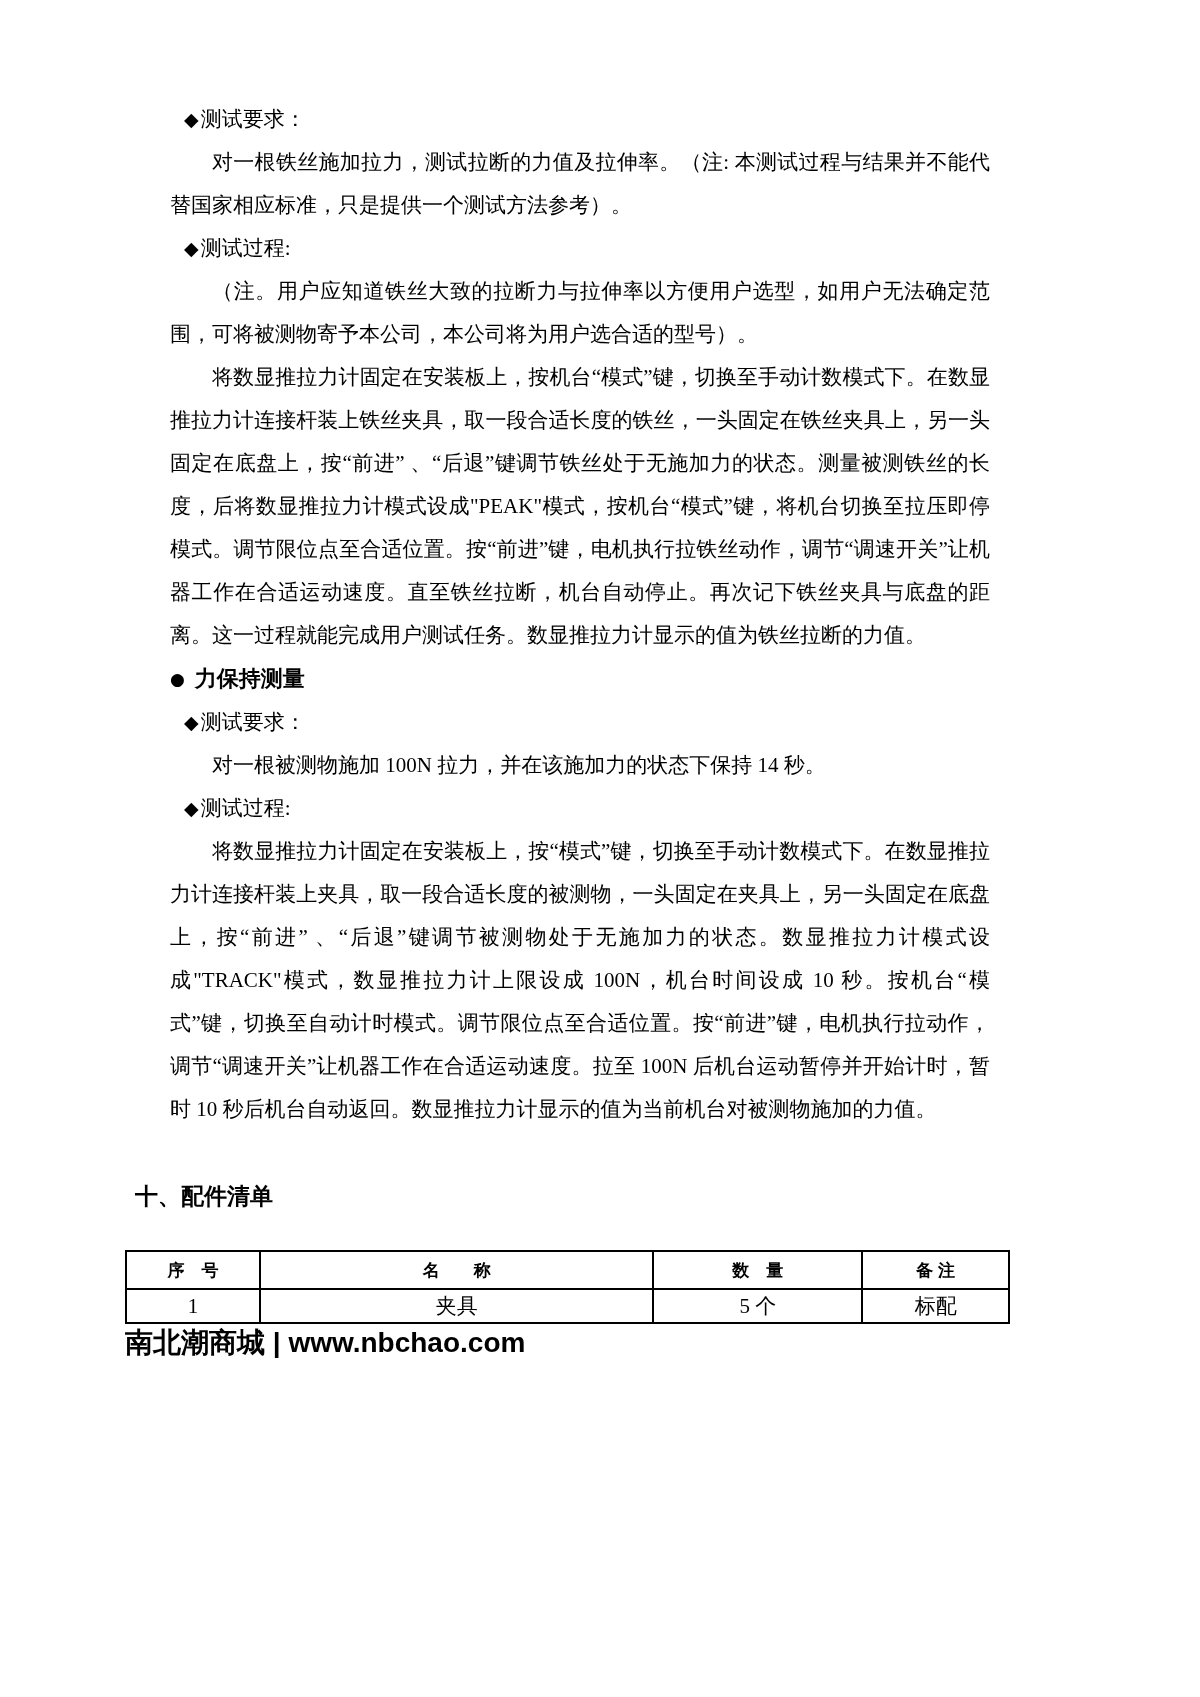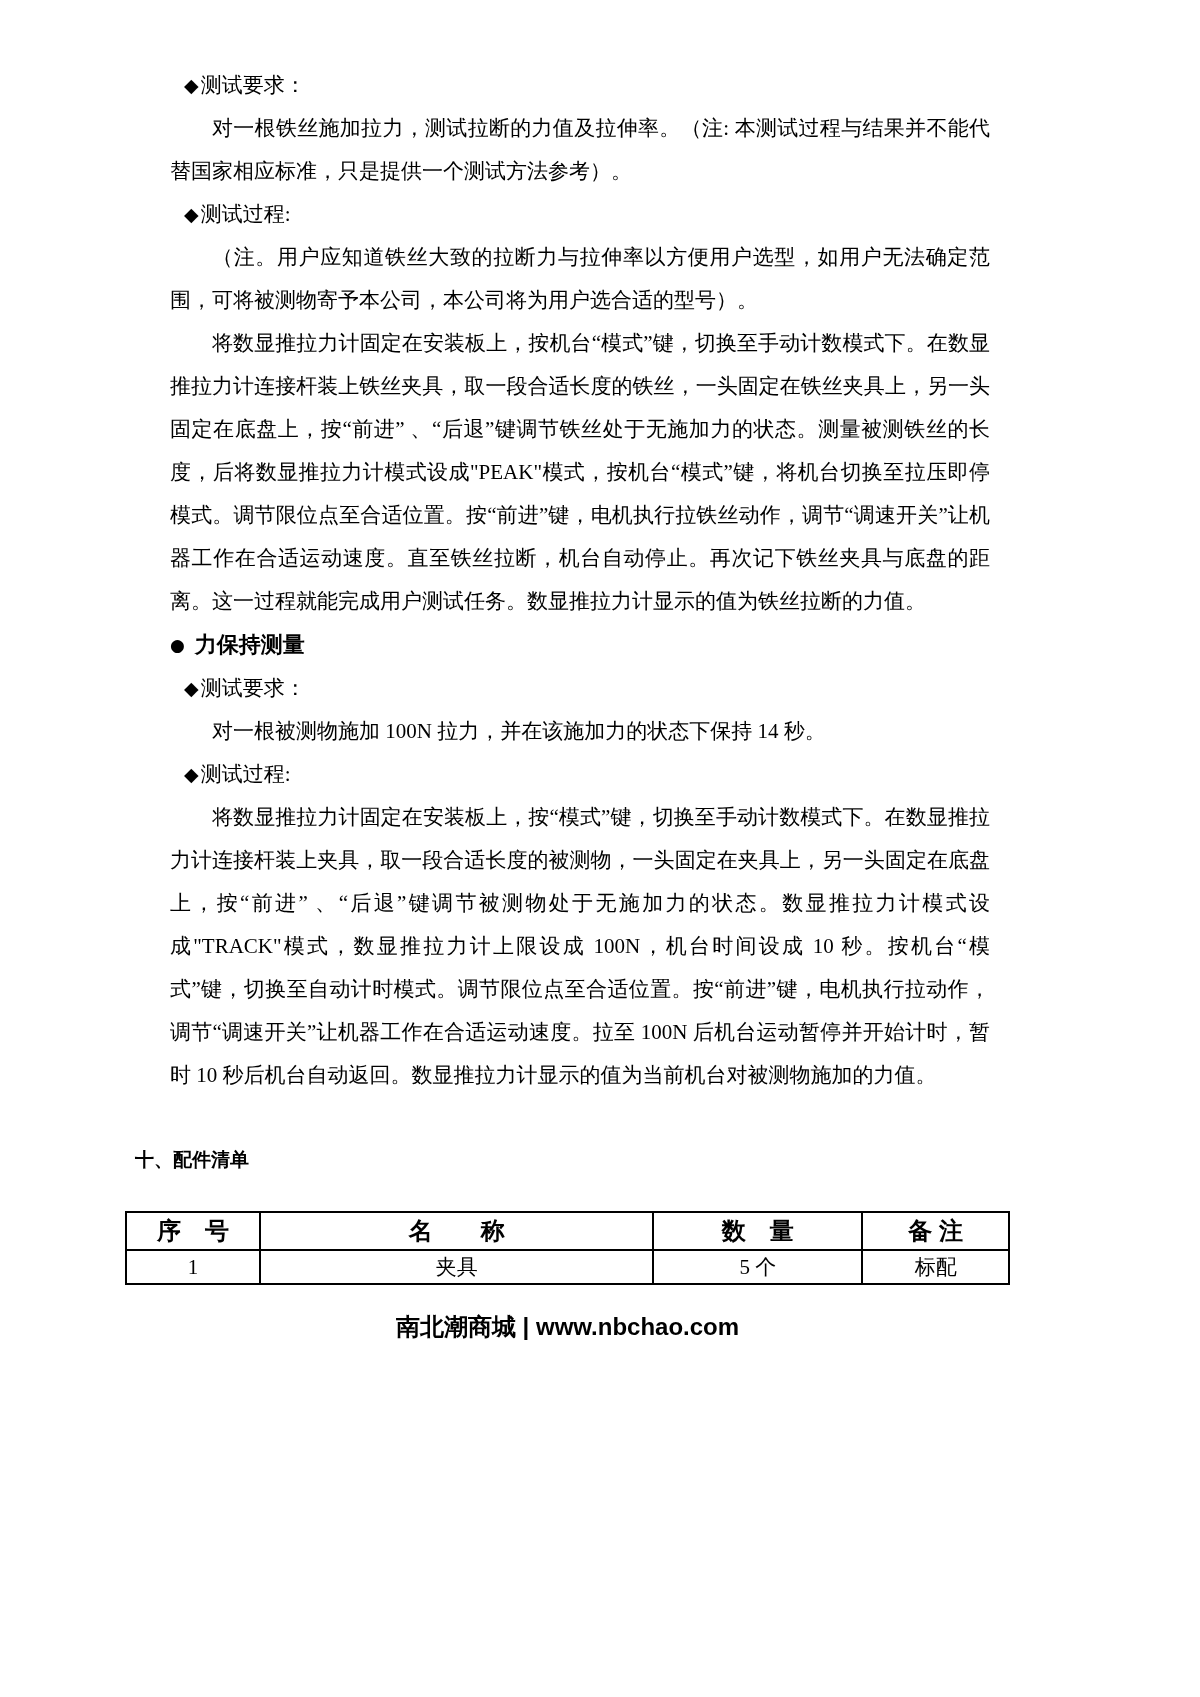--- a/index.html
+++ b/index.html
@@ -10,21 +10,21 @@
     width: 1200px;
     height: 1697px;
     margin: 0 auto;
     background: #ffffff;
     color: #000000;
     font-family: "Liberation Serif", "DejaVu Serif", serif;
     overflow: hidden;
   }
 
   .content {
-    padding: 64px 190px 0 125px; 
+    padding: 98px 190px 0 125px; 
   }
 
   
   .body-block {
     margin: 0 20px 0 45px;
     font-size: 21px;
     line-height: 43px;
   }
 
   p { margin: 0; }
@@ -51,59 +51,58 @@
   }
   .circle-title .bullet {
     font-size: 17px;
     margin-right: 10px;
     vertical-align: 1px;
   }
 
   .list-title {
     font-family: "Liberation Sans", "DejaVu Sans", sans-serif;
     font-weight: bold;
-    font-size: 19px;
+    font-size: 23px;
     margin: 50px 0 0 10px;
   }
 
   .acc-table {
     width: 100%;
     border-collapse: collapse;
     margin-top: 38px;
     table-layout: fixed;
   }
   .acc-table th,
   .acc-table td {
     border: 2px solid #000000;
     text-align: center;
     vertical-align: middle;
     padding: 2px 4px;
     overflow: hidden;
   }
   .acc-table th {
     font-family: "Liberation Sans", "DejaVu Sans", sans-serif;
     font-weight: bold;
-    font-size: 24px;
+    font-size: 17px;
     height: 38px;
   }
   .acc-table td {
     font-size: 21px;
     height: 34px;
   }
   .col-index  { width: 15.2%; }
   .col-name   { width: 44.5%; }
   .col-qty    { width: 23.7%; }
   .col-remark { width: 16.6%; }
 
   .page-footer {
-    margin-top: 26px;
-    text-align: center;
+    text-align: left;
     font-family: "Liberation Sans", "DejaVu Sans", sans-serif;
     font-weight: bold;
-    font-size: 24px;
+    font-size: 28px;
     color: #000000;
   }
 </style>
 </head>
 <body>
 
 <div class="page">
   <div class="content">
 
     <div class="body-block">

